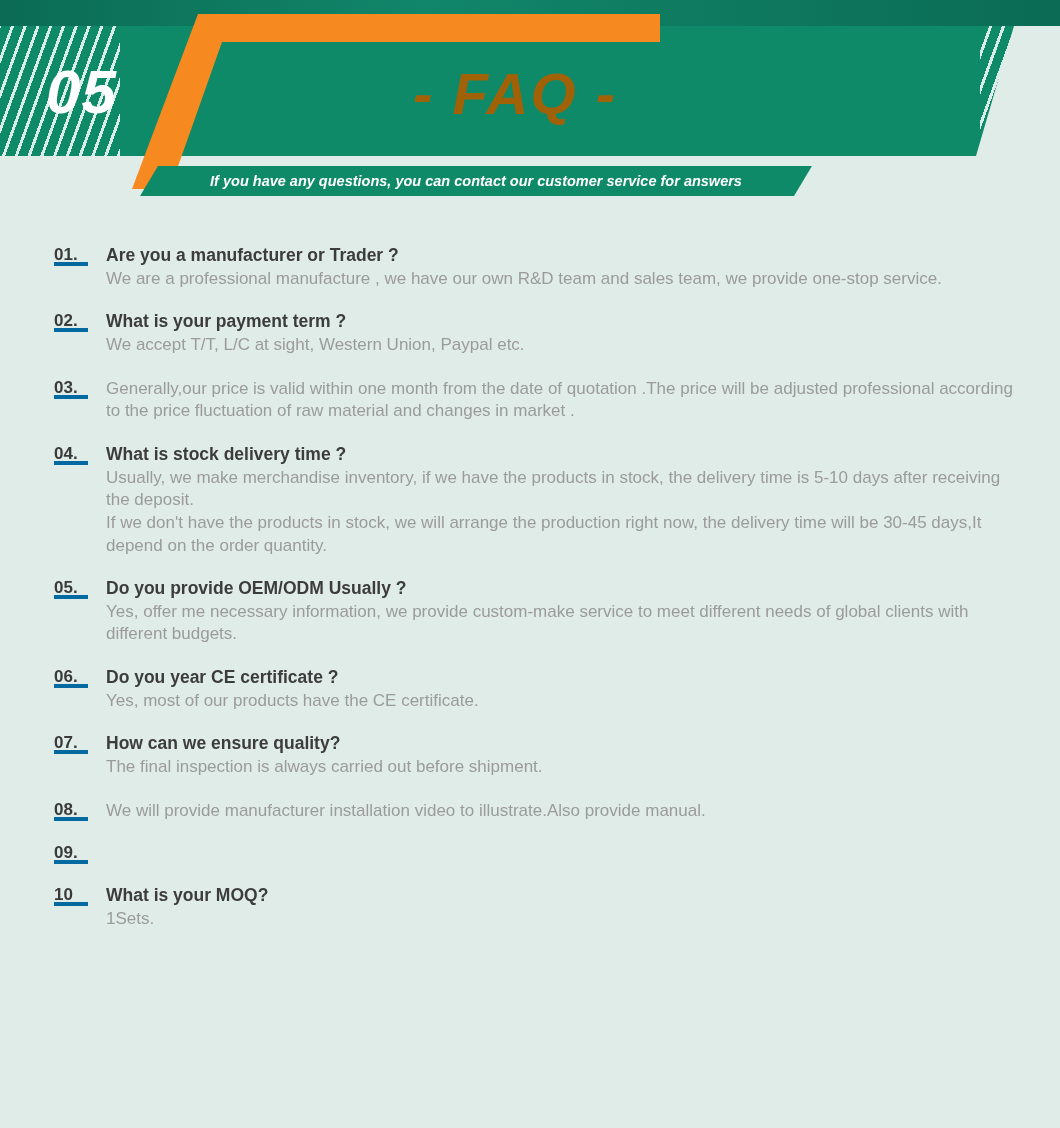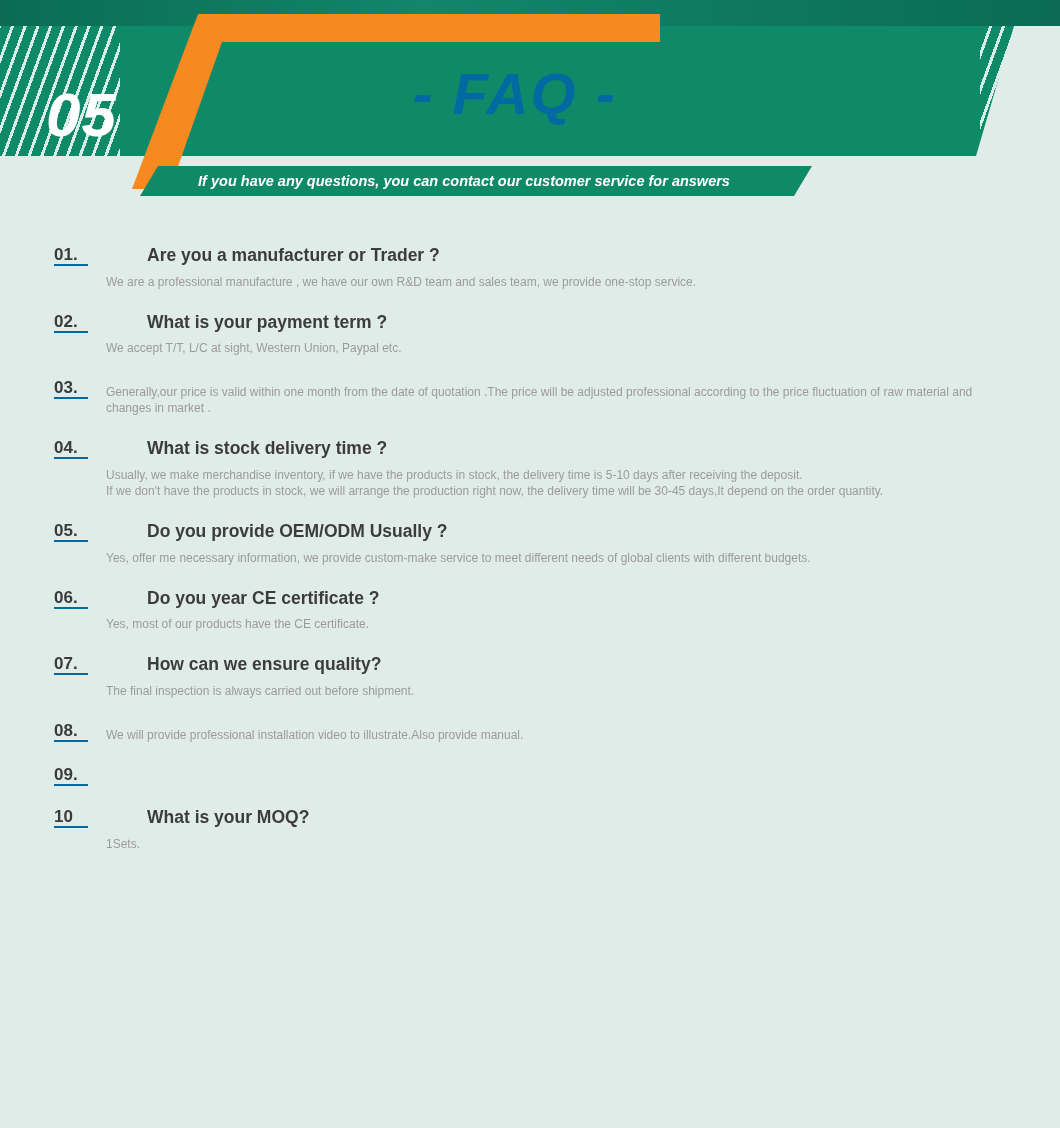--- a/index.html
+++ b/index.html
@@ -65,43 +65,42 @@
   }
   .num-05 {
     position: absolute;
     left: 46px; top: 56px;
     font-size: 62px;
     font-weight: bold;
     font-style: italic;
     color: #ffffff;
     letter-spacing: 1px;
     font-family: "Liberation Sans", sans-serif;
-    margin-top: 23px;
   }
   .faq-title {
     position: absolute;
     left: 0; top: 60px;
     width: 1030px;
     text-align: center;
     font-size: 58px;
     font-weight: bold;
     font-style: italic;
-    color: #0369a1;
+    color: #a16207;
     letter-spacing: 2px;
   }
   .subtitle-bar {
     position: absolute;
     left: 140px; top: 166px;
     width: 672px; height: 30px;
     background: #0f8a68;
     clip-path: polygon(18px 0, 672px 0, 654px 30px, 0 30px);
   }
   .subtitle-text {
     position: absolute;
-    left: 128px; top: 166px;
+    left: 140px; top: 166px;
     width: 672px; height: 30px;
     display: flex;
     align-items: center;
     justify-content: center;
     font-size: 14.5px;
     font-style: italic;
     font-weight: bold;
     color: #ffffff;
   }
 
@@ -118,44 +117,43 @@
     display: flex;
     align-items: flex-start;
   }
   .faq-num {
     width: 56px;
     flex: 0 0 56px;
     font-size: 17px;
     font-weight: bold;
     color: #3a3a3a;
     padding-top: 1px;
-    border-bottom: 2px solid #0369a1;
+    border-bottom: 4px solid #0369a1;
     margin-right: 0px;
     height: 22px;
     box-sizing: border-box;
     width: 34px;
     flex: 0 0 34px;
     margin-left: 2px;
   }
   .faq-qa {
     flex: 1;
     padding-left: 18px;
   }
   .faq-q {
     font-size: 17.5px;
     font-weight: bold;
     color: #3c3c3c;
     line-height: 1.3;
-    margin-left: 41px;
   }
   .faq-a {
-    font-size: 12px;
+    font-size: 17px;
     color: #9b9b9b;
     line-height: 1.33;
-    margin-top: 8px;
+    margin-top: 1px;
     max-width: 930px;
   }
 </style>
 </head>
 <body>
 
 <div class="header">
   <div class="header-topstrip-dark"></div>
   <div class="green-block"></div>
   <div class="hatch hatch-left"></div>
@@ -237,21 +235,21 @@
         <div class="faq-q">How can we ensure quality?</div>
         <div class="faq-a">The final inspection is always carried out before shipment.</div>
       </div>
     </div>
   </div>
 
   <div class="faq-item">
     <div class="faq-row">
       <div class="faq-num">08.</div>
       <div class="faq-qa">
-        <div class="faq-a">We will provide professional installation video to illustrate.Also provide manual.</div>
+        <div class="faq-a">We will provide manufacturer installation video to illustrate.Also provide manual.</div>
       </div>
     </div>
   </div>
 
   <div class="faq-item">
     <div class="faq-row">
       <div class="faq-num">09.</div>
       <div class="faq-qa">
       </div>
     </div>

